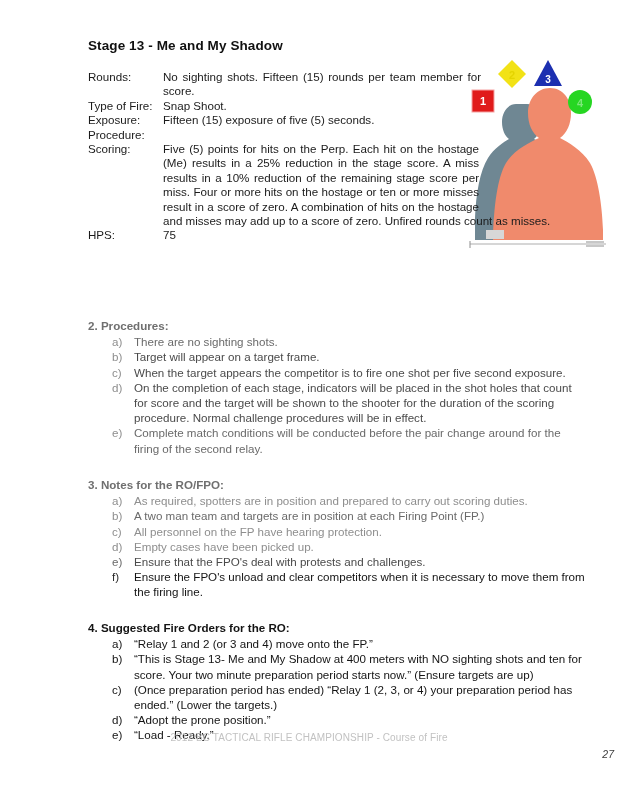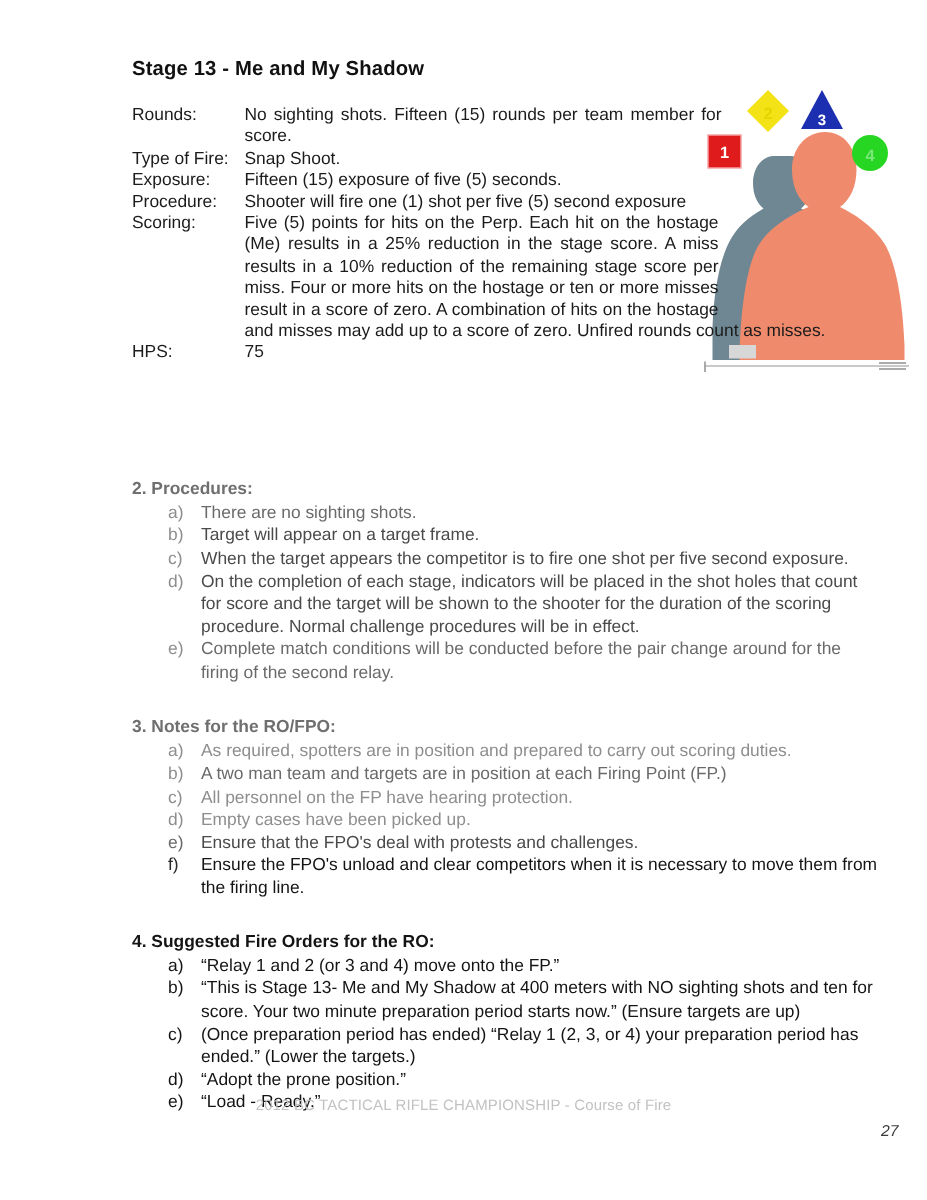--- a/index.html
+++ b/index.html
@@ -139,21 +139,21 @@
     top: 732px;
     width: 618px;
     text-align: center;
     font-size: 10px;
     font-weight: normal;
     color: #c2c2c2;
     letter-spacing: 0.1px;
   }
   .page-number {
     position: absolute;
-    right: 19px;
+    right: 4px;
     top: 748px;
     font-size: 10.5px;
     font-style: italic;
     color: #3c3c3c;
   }
 </style>
 </head>
 <body>
 
 <div class="page">
@@ -218,21 +218,20 @@
     </div>
 
     <div class="spec-row">
       <span class="spec-label">Exposure:</span>
       <span class="spec-value narrow plain">Fifteen (15) exposure of five (5) seconds.</span>
     </div>
 
 
     <div class="spec-row">
       <span class="spec-label">Procedure:</span>
-      <span class="spec-value narrow">Shooter will fire one (1) shot per five (5) second exposure</span>
     </div>
 
     <div class="spec-row">
       <span class="spec-label">Scoring:</span>
       <span class="spec-value">
         <div class="scoring-wrap">
           <div class="shape"></div>
           <div class="scoring-text">Five (5) points for hits on the Perp. Each hit on the hostage (Me) results in a 25% reduction in the stage score. A miss results in a 10% reduction of the remaining stage score per miss. Four or more hits on the hostage or ten or more misses result in a score of zero. A combination of hits on the hostage and misses may add up to a score of zero. Unfired rounds count as misses.</div>
         </div>
       </span>

